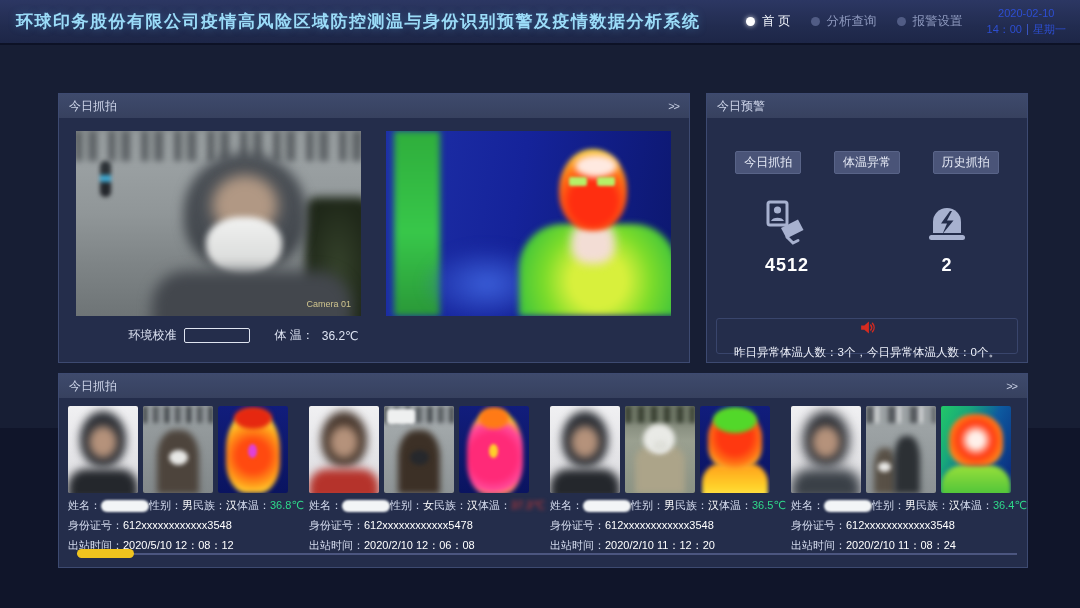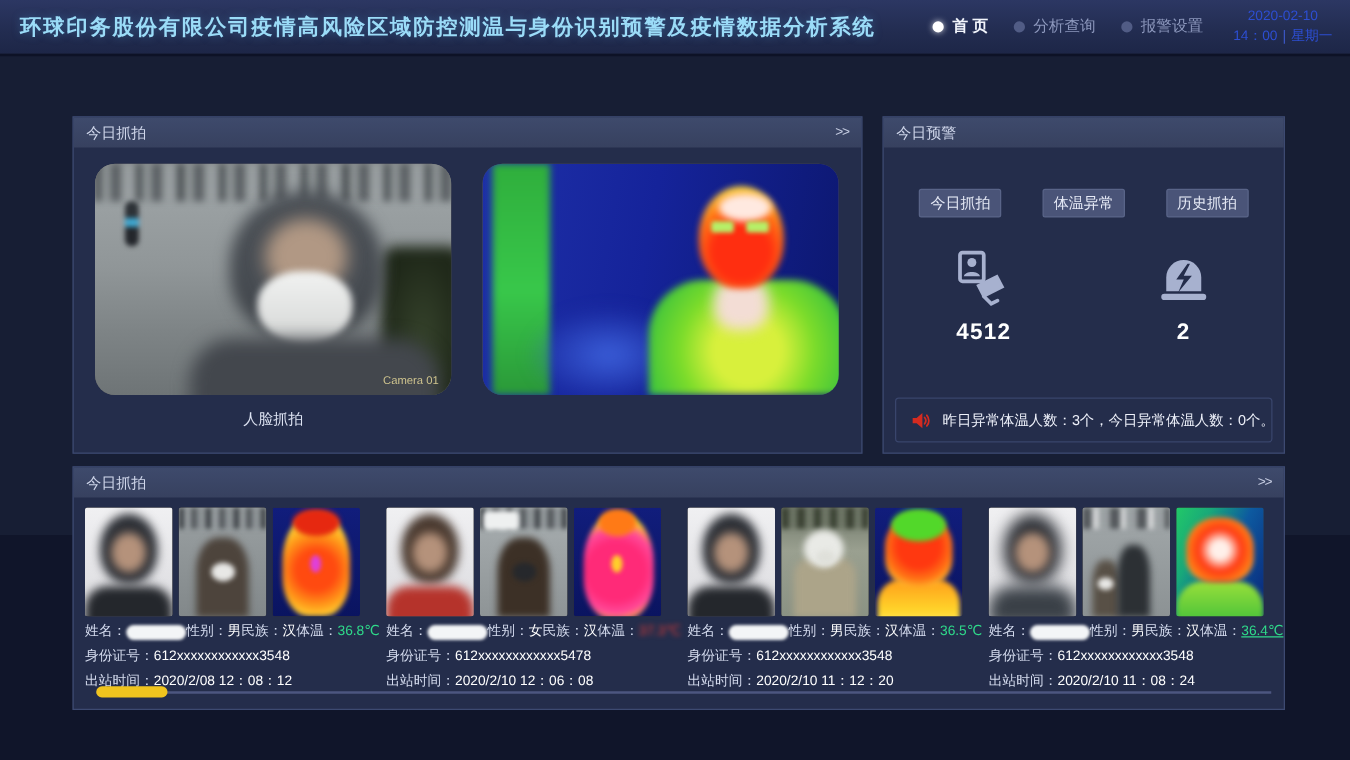--- a/index.html
+++ b/index.html
@@ -9,38 +9,38 @@
 
   
   .topbar{height:45px;display:flex;align-items:center;justify-content:space-between;
     padding:0 14px 0 16px;background:linear-gradient(180deg,#2c3763 0%,#222c50 60%,#1d2647 100%);
     border-bottom:2px solid #0d1226;}
   .title{font-size:17px;font-weight:bold;color:#9bdcf8;letter-spacing:1.5px;white-space:nowrap;
     text-shadow:0 0 8px rgba(90,180,240,.35);}
   .topnav{display:flex;align-items:center;gap:20px;}
   .nav-item{display:flex;align-items:center;gap:7px;font-size:12.5px;color:#8d98bd;cursor:pointer;white-space:nowrap;}
   .nav-item .dot{width:9px;height:9px;border-radius:50%;background:#515c85;}
-  .nav-item.active{color:#f2f5fc;font-weight:bold;}
+  .nav-item.active{color:#f2f5fc;}
   .nav-item.active .dot{background:#ffffff;box-shadow:0 0 5px rgba(255,255,255,.8);}
   .datetime{font-size:11px;color:#2d4ed2;text-align:center;line-height:1.4;margin-left:4px;}
   .time-row{display:flex;align-items:center;gap:5px;justify-content:center;}
   .vline{display:inline-block;width:1px;height:11px;background:#3a55c0;}
 
   
   main{padding:48px 52px 0 58px;}
   .row1{display:flex;gap:16px;height:270px;}
   .panel{background:#242d4b;border:1px solid #3d4a71;position:relative;}
   .panel-header{height:24px;background:linear-gradient(180deg,#3e4a6c,#37415f);display:flex;
     align-items:center;justify-content:space-between;padding:0 10px;font-size:12px;color:#cfd6ea;}
   .expand{font-size:11px;letter-spacing:-1px;color:#c6cde2;cursor:pointer;}
 
   
   .capture-panel{width:632px;}
   .capture-body{display:flex;gap:25px;padding:13px 17px 0 17px;}
-  .shot{width:285px;height:185px;border-radius:16px;position:relative;overflow:hidden;background:#555;}
+  .shot{width:285px;height:185px;border-radius:0;position:relative;overflow:hidden;background:#555;}
   .capture-captions{display:flex;align-items:center;padding:11px 17px 0 17px;font-size:12px;color:#dde3f2;}
   .face-caption{width:285px;text-align:center;}
   .thermal-caption{width:285px;margin-left:25px;display:flex;align-items:center;justify-content:center;gap:8px;white-space:nowrap;}
   .calib-input{width:66px;height:15px;background:transparent;border:1px solid #dfe4f0;border-radius:2px;color:#fff;font-size:10px;padding:0 4px;}
   .temp-group{margin-left:16px;}
 
   
   .art{position:absolute;}
   .fs-base{inset:0;background:linear-gradient(180deg,#84898b 0%,#9aa0a2 18%,#909698 45%,#7e8486 72%,#6e7476 100%);}
   .fs-top{top:0;left:0;right:0;height:30px;filter:blur(3px);opacity:.85;
@@ -74,21 +74,21 @@
 
   
   .warning-panel{flex:1;}
   .warn-buttons{display:flex;justify-content:space-around;margin-top:33px;padding:0 12px;}
   .warn-btn{width:66px;height:23px;background:#4a5478;border:1px solid #596488;border-radius:2px;
     color:#e6eaf6;font-size:12px;display:flex;align-items:center;justify-content:center;cursor:pointer;white-space:nowrap;}
   .warn-stats{display:flex;justify-content:space-around;margin-top:23px;padding:0 0;text-align:center;}
   .stat .icon{color:#a7b1cf;height:50px;display:flex;align-items:center;justify-content:center;}
   .stat .num{margin-top:8px;color:#ffffff;font-weight:bold;font-size:18px;letter-spacing:1px;}
   .warn-notice{position:absolute;left:9px;right:9px;bottom:8px;height:36px;border:1px solid #39456c;
-    border-radius:3px;display:flex;align-items:center;gap:9px;padding:0 11px;font-size:11.5px;color:#eef1fa;white-space:nowrap;}
+    border-radius:3px;display:flex;align-items:center;gap:9px;padding:0 11px;font-size:11.5px;color:#eef1fa;white-space:nowrap;flex-direction:column;}
 
   
   .records-panel{margin-top:10px;height:195px;}
   .records-row{display:flex;gap:13px;padding:8px 8px 0 9px;justify-content:flex-end;}
   .record{width:228px;}
   .thumbs{display:flex;gap:5px;height:87px;}
   .thumb{width:70px;height:87px;border-radius:2px;position:relative;overflow:hidden;cursor:pointer;background:#333;}
   .rline{margin-top:5px;font-size:11px;line-height:15px;color:#d5dcef;display:flex;align-items:center;white-space:nowrap;}
   .rline.l1{justify-content:space-between;padding-right:2px;}
   .val{color:#ffffff;}
@@ -205,21 +205,26 @@
             <div class="art th-blue"></div>
             <div class="art th-body"></div>
             <div class="art th-collar"></div>
             <div class="art th-head"></div>
             <div class="art th-brow"></div>
             <div class="art th-gl1"></div>
             <div class="art th-gl2"></div>
           </div>
         </div>
         <div class="capture-captions">
-          <div class="face-caption">人脸抓拍</div>
+          <div class="thermal-caption">
+            <span>环境校准</span>
+            <input class="calib-input" style="">
+            <span class="temp-group">体  温：</span>
+              <span>36.2℃</span>
+          </div>
         </div>
       </section>
 
       <aside class="panel warning-panel">
         <div class="panel-header">
           <span>今日预警</span>
         </div>
         <div class="warn-buttons">
           <div class="warn-btn">今日抓拍</div>
           <div class="warn-btn">体温异常</div>
@@ -307,21 +312,21 @@
                 <span class="lbl">体温：</span>
                 <span class="val" style="color: rgb(47, 217, 138);">36.8℃</span>
               </span>
           </div>
           <div class="rline">
             <span class="lbl">身份证号：</span>
               <span class="val">612xxxxxxxxxxxx3548</span>
           </div>
           <div class="rline">
             <span class="lbl">出站时间：</span>
-              <span class="val">2020/2/08   12：08：12</span>
+              <span class="val">2020/5/10   12：08：12</span>
           </div>
         </article>
 
         <article class="record">
           <div class="thumbs">
             <div class="thumb r2a">
               <div class="art idp-base"></div>
               <div class="art idp-hair"></div>
               <div class="art idp-face"></div>
               <div class="art idp-torso"></div>
@@ -447,21 +452,21 @@
             <span class="grp">
                 <span class="lbl">性别：</span>
                 <span class="val">男</span>
               </span>
             <span class="grp">
                 <span class="lbl">民族：</span>
                 <span class="val">汉</span>
               </span>
             <span class="grp">
                 <span class="lbl">体温：</span>
-                <span class="val" style="color: rgb(47, 217, 138); text-decoration: underline;">36.4℃</span>
+                <span class="val" style="color: rgb(47, 217, 138);">36.4℃</span>
               </span>
           </div>
           <div class="rline">
             <span class="lbl">身份证号：</span>
               <span class="val">612xxxxxxxxxxxx3548</span>
           </div>
           <div class="rline">
             <span class="lbl">出站时间：</span>
               <span class="val">2020/2/10   11：08：24</span>
           </div>

